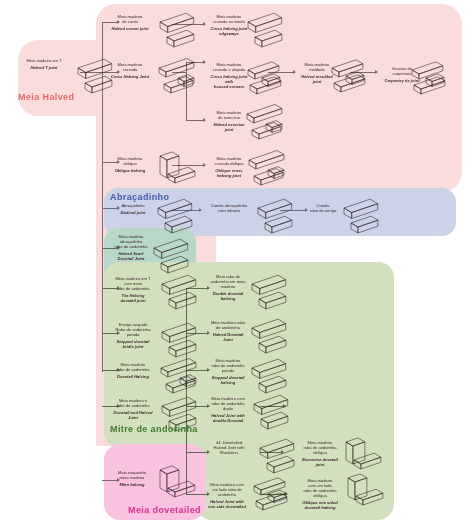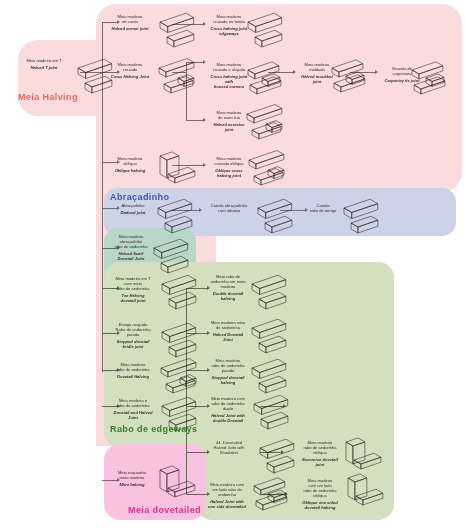--- a/index.html
+++ b/index.html
@@ -613,17 +613,17 @@
         <svg width="44" height="40" viewBox="0 0 44 40">
           <polygon points="4.0,10.0 16.0,5.9 22.9,9.9 10.9,14.0" style="fill:none;stroke:#2b2020;stroke-width:.55;stroke-linejoin:round"></polygon>
           <polygon points="4.0,10.0 10.9,14.0 10.9,32.0 4.0,28.0" style="fill:none;stroke:#2b2020;stroke-width:.55;stroke-linejoin:round"></polygon>
           <polygon points="10.9,14.0 22.9,9.9 22.9,27.9 10.9,32.0" style="fill:none;stroke:#2b2020;stroke-width:.55;stroke-linejoin:round"></polygon>
           <polygon points="12.0,28.0 32.0,21.2 38.9,25.2 18.9,32.0" style="fill:none;stroke:#2b2020;stroke-width:.55;stroke-linejoin:round"></polygon>
           <polygon points="12.0,28.0 18.9,32.0 18.9,37.0 12.0,33.0" style="fill:none;stroke:#2b2020;stroke-width:.55;stroke-linejoin:round"></polygon>
           <polygon points="18.9,32.0 38.9,25.2 38.9,30.2 18.9,37.0" style="fill:none;stroke:#2b2020;stroke-width:.55;stroke-linejoin:round"></polygon>
         </svg>
       </div>
     </div>
-    <div class="group-title t-halving" style="left: 18px; top: 92px;">Meia Halving</div>
+    <div class="group-title t-halving" style="left: 18px; top: 92px;">Meia Halved</div>
     <div class="group-title t-dadoed" style="left: 110px; top: 192px;">Abraçadinho</div>
-    <div class="group-title t-dovetail" style="left: 110px; top: 424px;">Rabo de edgeways</div>
+    <div class="group-title t-dovetail" style="left: 110px; top: 424px;">Mitre de andorinha</div>
     <div class="group-title t-mitre" style="left: 128px; top: 505px;">Meia dovetailed</div>
   </div>
 
 </body></html>

